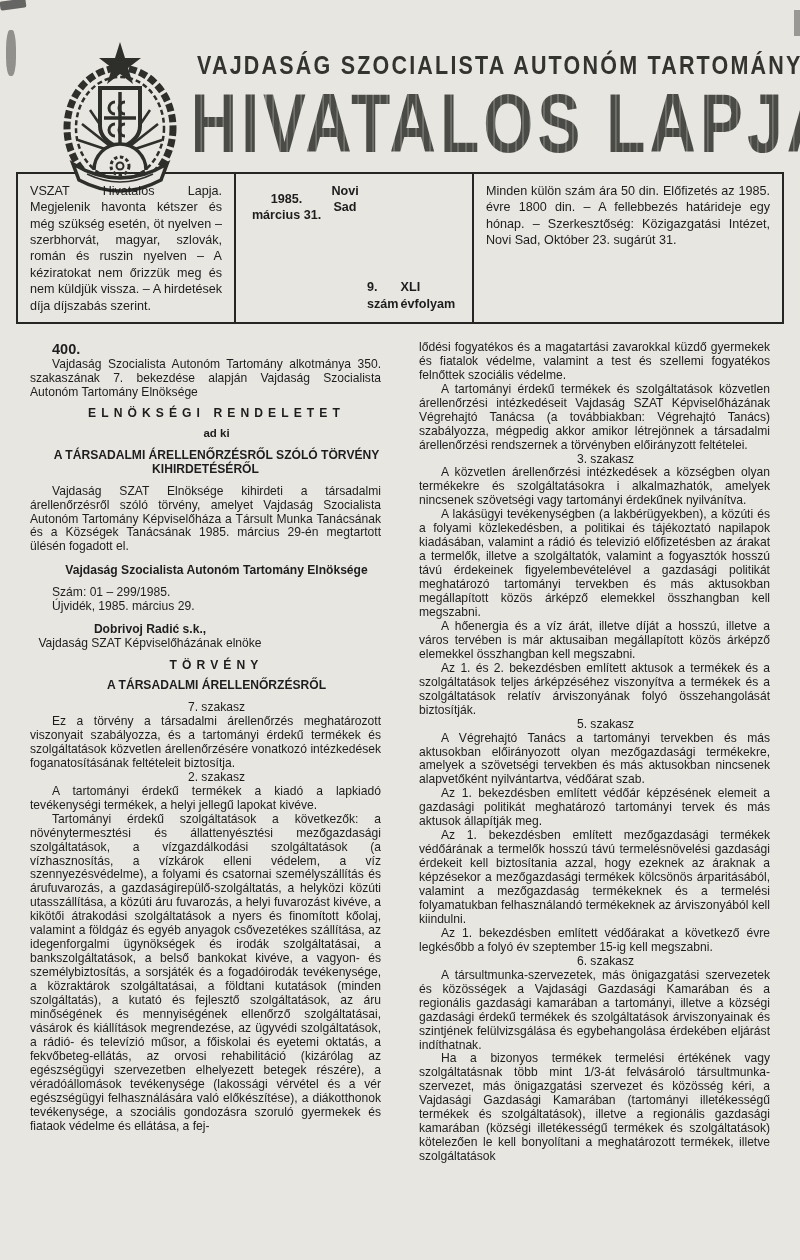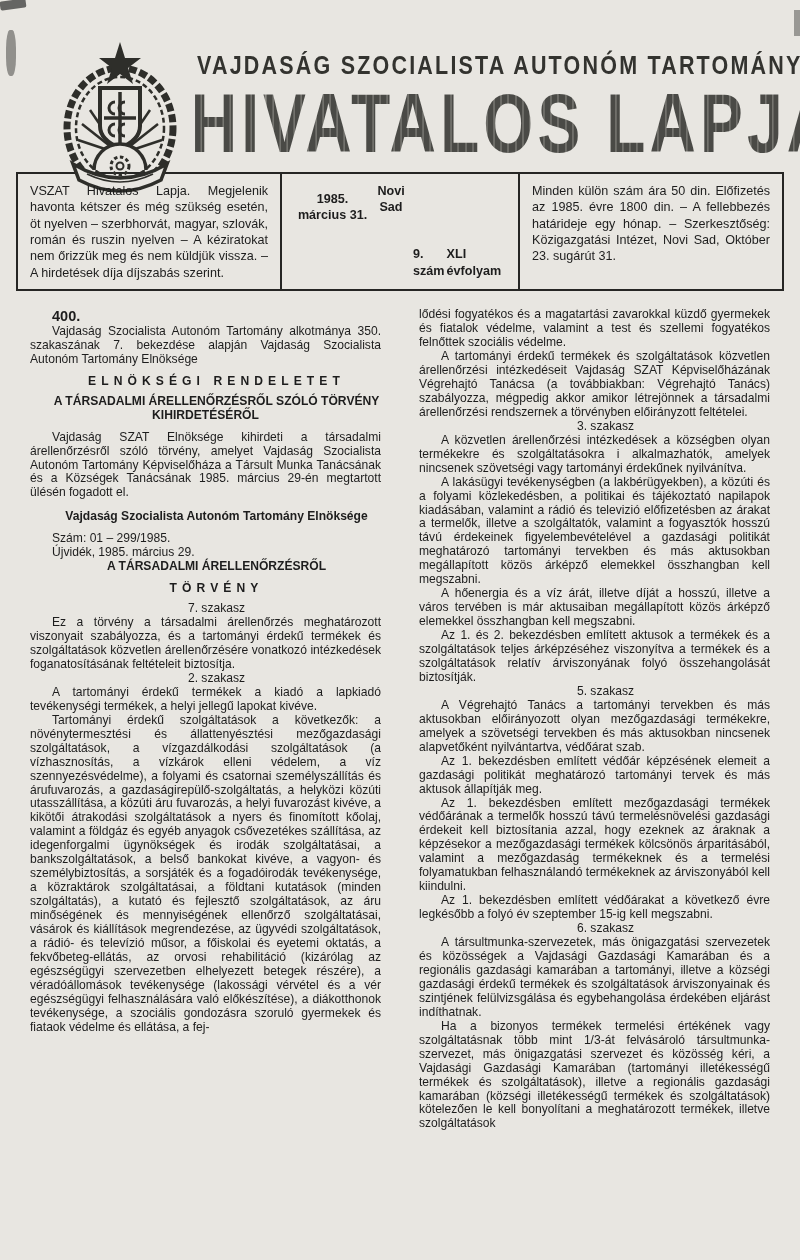--- a/index.html
+++ b/index.html
@@ -38,21 +38,21 @@
     }
   }
 
   
   .infobox{
     display:flex;margin:14px 16px 0 16px;border:2px solid #262624;
     background:transparent;
   }
   .cell{box-sizing:border-box;padding:9px 12px 8px;font-size:12.6px;line-height:1.3;}
   .cell + .cell{border-left:2px solid #262624;}
-  .cell.c-left{width:262px;text-align:justify;}
+  .cell.c-left{width:216px;text-align:justify;}
   .cell.c-mid{width:238px;display:flex;}
   .c-mid .date{text-align:center;font-weight:bold;margin-top:8px;}
   .c-mid .city{text-align:center;font-weight:bold;margin-top:0;}
   .c-mid .issuerow{display:flex;justify-content:space-between;font-weight:bold;margin-top:auto;padding:0 2px 2px;}
   .cell.c-right{flex:1;text-align:justify;}
 
   
   .body-cols{display:flex;gap:38px;padding:17px 30px 0 30px;height:938px;overflow:hidden;box-sizing:content-box;}
   .col{width:359px;font-size:12.1px;line-height:1.155;text-align:justify;}
   .col p{margin:0;text-indent:22px;}
@@ -139,27 +139,32 @@
   </div>
   <div class="cell c-right">Minden külön szám ára 50 din. Előfizetés az 1985. évre 1800 din. – A fellebbezés határideje egy hónap. – Szerkesztőség: Közigazgatási Intézet, Novi Sad, Október 23. sugárút 31.</div>
 </section>
 
 <main class="body-cols">
 
   <div class="col">
     <p class="article-number">400.</p>
     <p>Vajdaság Szocialista Autonóm Tartomány alkotmánya 350. szakaszának 7. bekezdése alapján Vajdaság Szocialista Autonóm Tartomány Elnöksége</p>
     <p class="bc spaced m-t8 m-b6">ELNÖKSÉGI RENDELETET</p>
+    <p class="bc m-b8" style="font-size:11.5px;">ad ki</p>
     <p class="bc m-b8">A TÁRSADALMI ÁRELLENŐRZÉSRŐL SZÓLÓ TÖRVÉNY KIHIRDETÉSÉRŐL</p>
     <p>Vajdaság SZAT Elnöksége kihirdeti a társadalmi árellenőrzésről szóló törvény, amelyet Vajdaság Szocialista Autonóm Tartomány Képviselőháza a Társult Munka Tanácsának és a Községek Tanácsának 1985. március 29-én megtartott ülésén fogadott el.</p>
     <p class="bc m-t10 m-b8">Vajdaság Szocialista Autonóm Tartomány Elnöksége</p>
     <p class="meta m-t6">Szám: 01 – 299/1985.</p>
     <p class="meta">Újvidék, 1985. március 29.</p>
+    <div class="sig-left">
+      <div class="sig-name">Dobrivoj Radić s.k.,</div>
+      <div>Vajdaság SZAT Képviselőházának elnöke</div>
+    </div>
+    <p class="bc spaced m-t8 m-b6">TÖRVÉNY</p>
     <p class="bc m-b8">A TÁRSADALMI ÁRELLENŐRZÉSRŐL</p>
-    <p class="bc spaced m-t8 m-b6">TÖRVÉNY</p>
     <p class="section-head">7. szakasz</p>
     <p>Ez a törvény a társadalmi árellenőrzés meghatározott viszonyait szabályozza, és a tartományi érdekű termékek és szolgáltatások közvetlen árellenőrzésére vonatkozó intézkedések foganatosításának feltételeit biztosítja.</p>
     <p class="section-head">2. szakasz</p>
     <p>A tartományi érdekű termékek a kiadó a lapkiadó tevékenységi termékek, a helyi jellegű lapokat kivéve.</p>
     <p>Tartományi érdekű szolgáltatások a következők: a növénytermesztési és állattenyésztési mezőgazdasági szolgáltatások, a vízgazdálkodási szolgáltatások (a vízhasznosítás, a vízkárok elleni védelem, a víz szennyezésvédelme), a folyami és csatornai személyszállítás és árufuvarozás, a gazdaságirepülő-szolgáltatás, a helyközi közúti utasszállítása, a közúti áru fuvarozás, a helyi fuvarozást kivéve, a kikötői átrakodási szolgáltatások a nyers és finomított kőolaj, valamint a földgáz és egyéb anyagok csővezetékes szállítása, az idegenforgalmi ügynökségek és irodák szolgáltatásai, a bankszolgáltatások, a belső bankokat kivéve, a vagyon- és személybiztosítás, a sorsjáték és a fogadóirodák tevékenysége, a közraktárok szolgáltatásai, a földtani kutatások (minden szolgáltatás), a kutató és fejlesztő szolgáltatások, az áru minőségének és mennyiségének ellenőrző szolgáltatásai, vásárok és kiállítások megrendezése, az ügyvédi szolgáltatások, a rádió- és televízió műsor, a főiskolai és eyetemi oktatás, a fekvőbeteg-ellátás, az orvosi rehabilitáció (kizárólag az egészségügyi szervezetben elhelyezett betegek részére), a véradóállomások tevékenysége (lakossági vérvétel és a vér egészségügyi felhasználására való előkészítése), a diákotthonok tevékenysége, a szociális gondozásra szoruló gyermekek és fiataok védelme és ellátása, a fej-</p>
   </div>
 
   <div class="col">
     <p class="noindent">lődési fogyatékos és a magatartási zavarokkal küzdő gyermekek és fiatalok védelme, valamint a test és szellemi fogyatékos felnőttek szociális védelme.</p>
     <p>A tartományi érdekű termékek és szolgáltatások közvetlen árellenőrzési intézkedéseit Vajdaság SZAT Képviselőházának Végrehajtó Tanácsa (a továbbiakban: Végrehajtó Tanács) szabályozza, mégpedig akkor amikor létrejönnek a társadalmi árellenőrzési rendszernek a törvényben előirányzott feltételei.</p>

